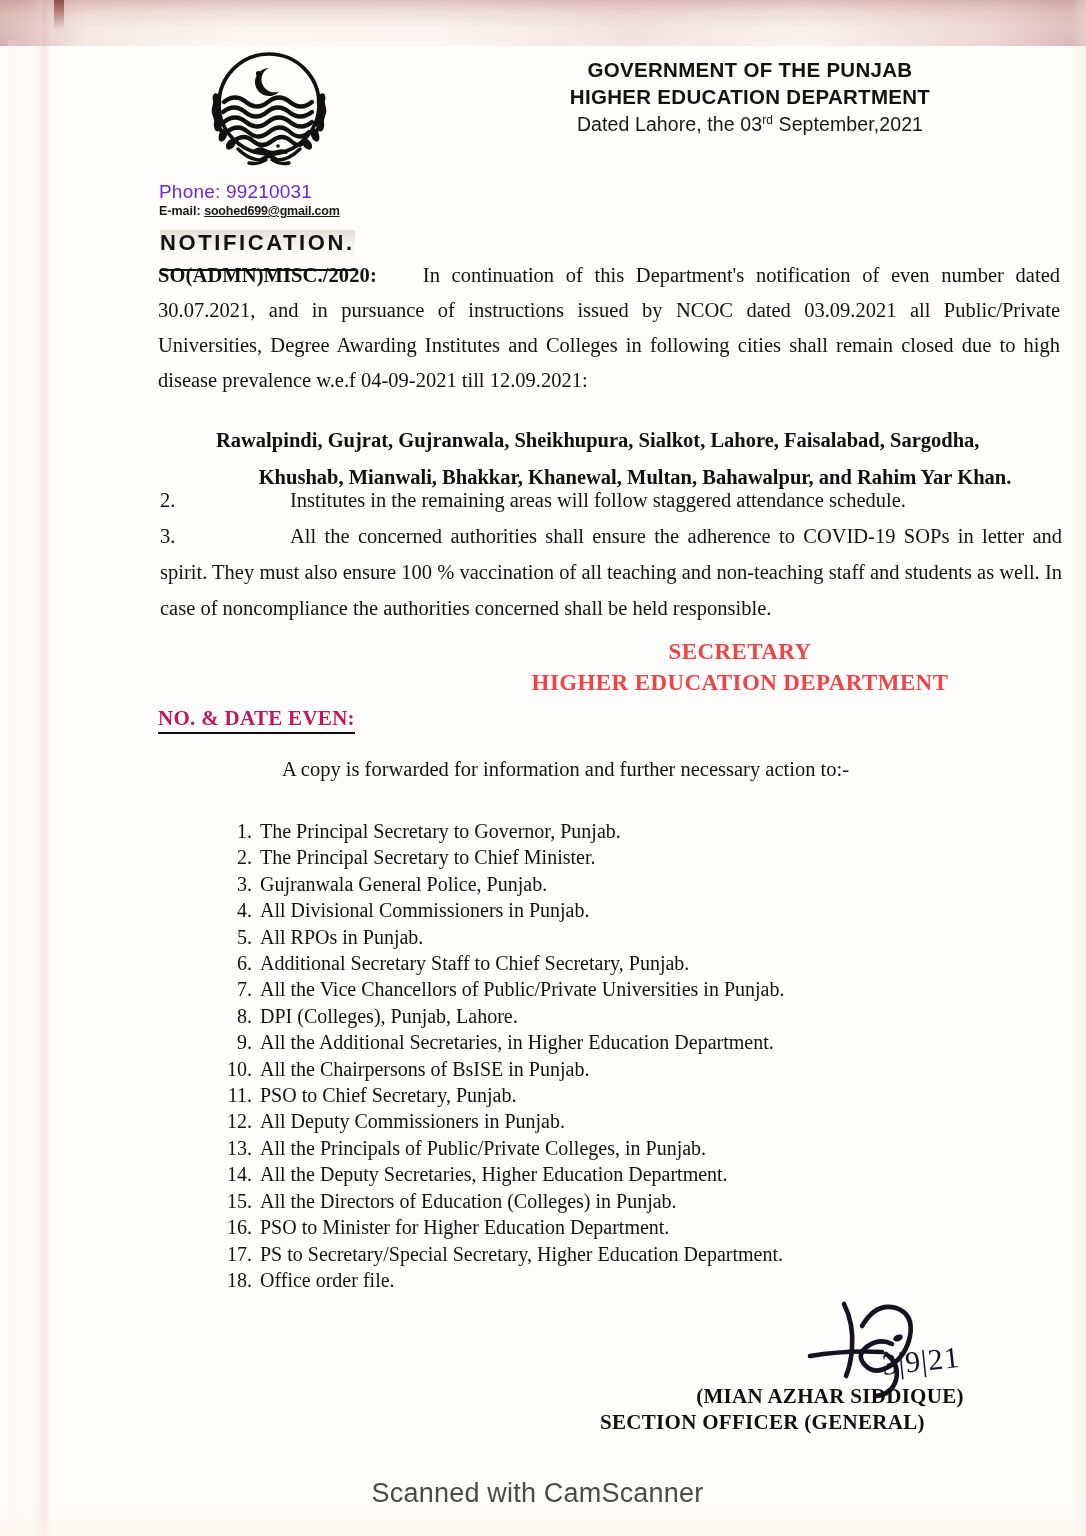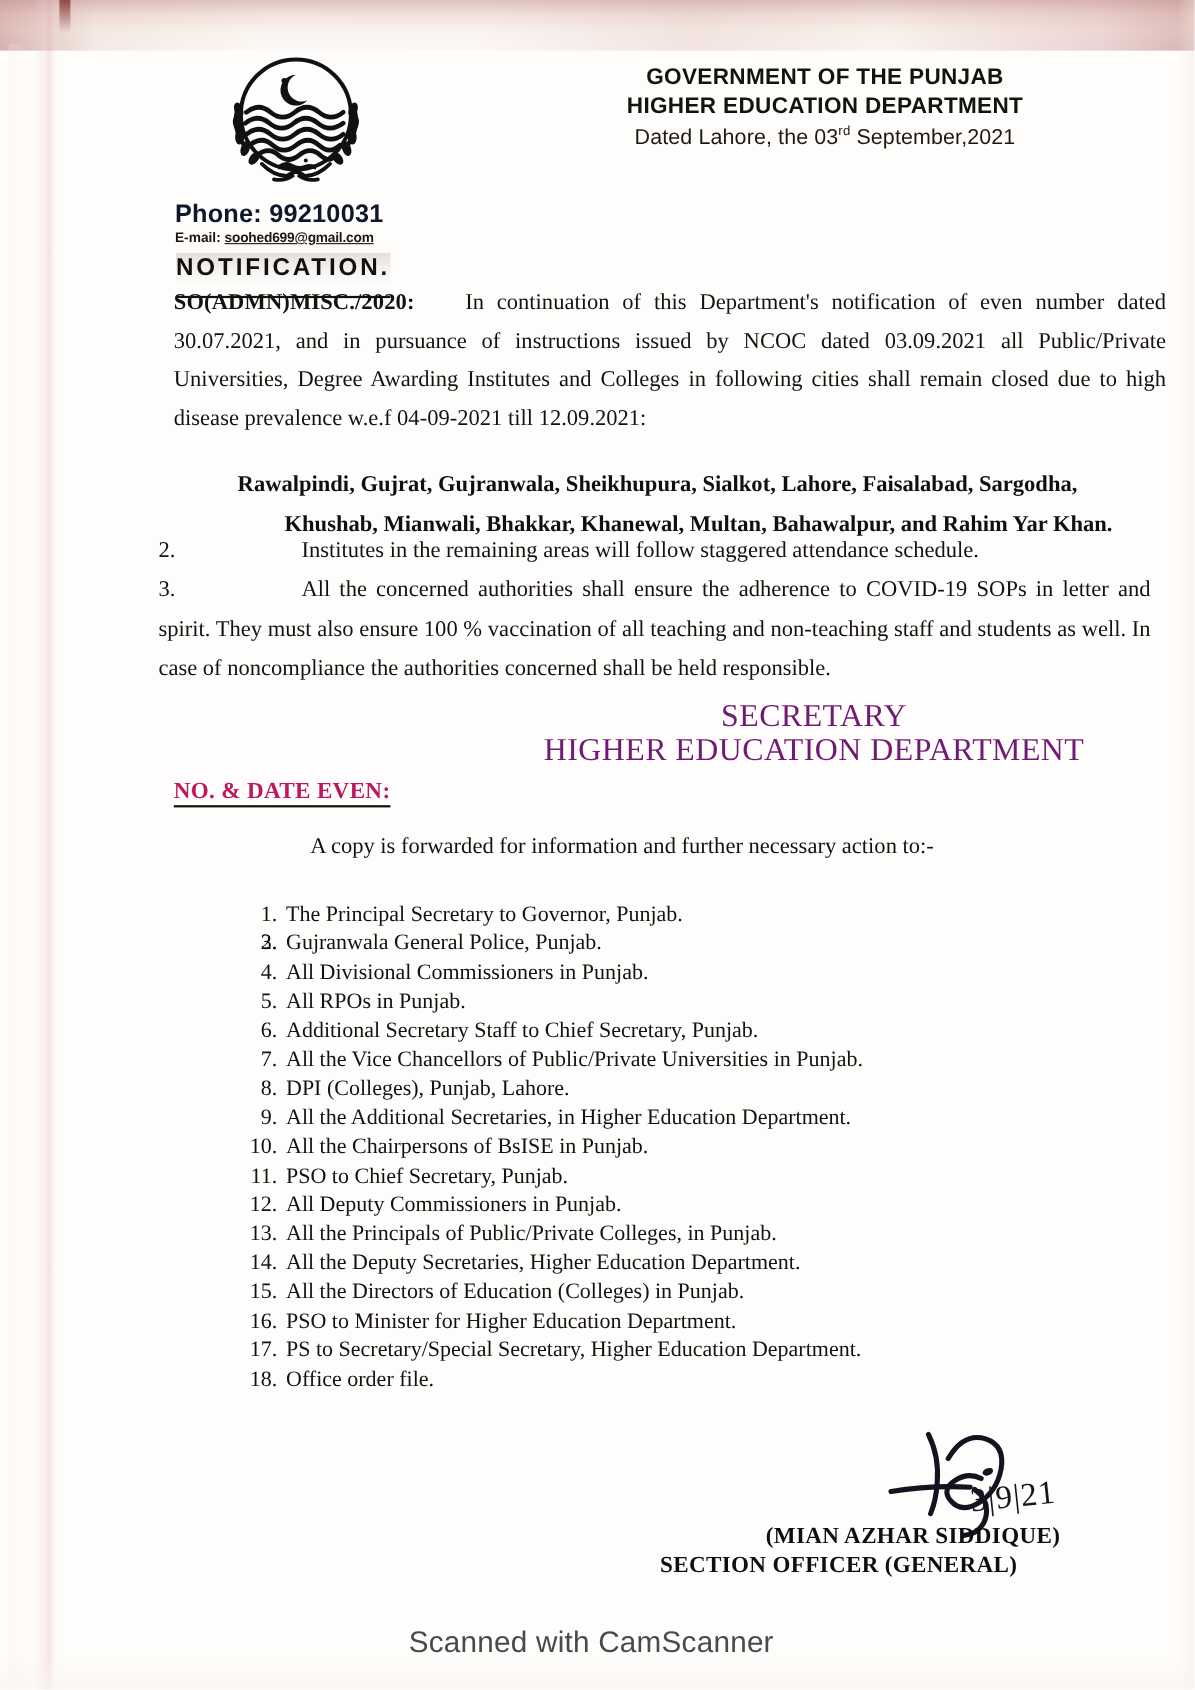--- a/index.html
+++ b/index.html
@@ -132,24 +132,24 @@
   }
   .gov-date sup { font-size: 12px; vertical-align: super; }
 
   
   .contact {
     position: absolute;
     left: 159px; top: 181px;
   }
   .phone {
     font-family: "Liberation Sans", sans-serif;
-    font-weight: bold;
-    font-size: 23px;
+    font-weight: normal;
+    font-size: 19px;
     letter-spacing: 0.2px;
-    color: #0f172a;
+    color: #6d28d9;
   }
   .email-row {
     font-family: "Liberation Sans", sans-serif;
     font-weight: bold;
     font-size: 12.5px;
     margin-top: 1px;
     color: #1a1714;
     white-space: nowrap;
   }
   .email-addr {
@@ -207,42 +207,42 @@
     font-weight: bold;
     line-height: 37px;
     text-align: justify;
     color: #111010;
   }
   .cities .last { text-align: center; }
 
   
   .clauses {
     position: absolute;
-    left: 144px;
+    left: 160px;
     top: 482px;
     width: 902px;
     font-size: 20.5px;
     line-height: 36px;
     color: #141210;
   }
   .clause { position: relative; text-align: justify; }
   .clause .lead { display: inline-block; width: 130px; }
 
   
   .secretary {
     position: absolute;
     top: 636px;
     left: 430px;
     width: 620px;
     text-align: center;
-    font-weight: normal;
-    font-size: 29px;
+    font-weight: bold;
+    font-size: 23px;
     line-height: 31px;
     letter-spacing: 0.4px;
-    color: #701a75;
+    color: #ef4444;
   }
 
   
   .no-date {
     position: absolute;
     left: 158px;
     top: 706px;
     font-weight: bold;
     font-size: 21px;
     letter-spacing: 0.3px;
@@ -438,21 +438,21 @@
     <div>SECRETARY</div>
     <div>HIGHER EDUCATION DEPARTMENT</div>
   </div>
 
   <div class="no-date">NO. &amp; DATE EVEN:</div>
 
   <div class="forwarded">A copy is forwarded for information and further necessary action to:-</div>
 
   <div class="dist-list">
     <div class="dist-item"><span class="idx">1.</span><span>The Principal Secretary to Governor, Punjab.</span></div>
-    <div class="dist-item"><span class="idx">2.</span></div>
+    <div class="dist-item"><span class="idx">2.</span><span>The Principal Secretary to Chief Minister.</span></div>
     <div class="dist-item"><span class="idx">3.</span><span>Gujranwala General Police, Punjab.</span></div>
     <div class="dist-item"><span class="idx">4.</span><span>All Divisional Commissioners in Punjab.</span></div>
     <div class="dist-item"><span class="idx">5.</span><span>All RPOs in Punjab.</span></div>
     <div class="dist-item"><span class="idx">6.</span><span>Additional Secretary Staff to Chief Secretary, Punjab.</span></div>
     <div class="dist-item"><span class="idx">7.</span><span>All the Vice Chancellors of Public/Private Universities in Punjab.</span></div>
     <div class="dist-item"><span class="idx">8.</span><span>DPI (Colleges), Punjab, Lahore.</span></div>
     <div class="dist-item"><span class="idx">9.</span><span>All the Additional Secretaries, in Higher Education Department.</span></div>
     <div class="dist-item"><span class="idx">10.</span><span>All the Chairpersons of BsISE in Punjab.</span></div>
     <div class="dist-item"><span class="idx">11.</span><span>PSO to Chief Secretary, Punjab.</span></div>
     <div class="dist-item"><span class="idx">12.</span><span>All Deputy Commissioners in Punjab.</span></div>

